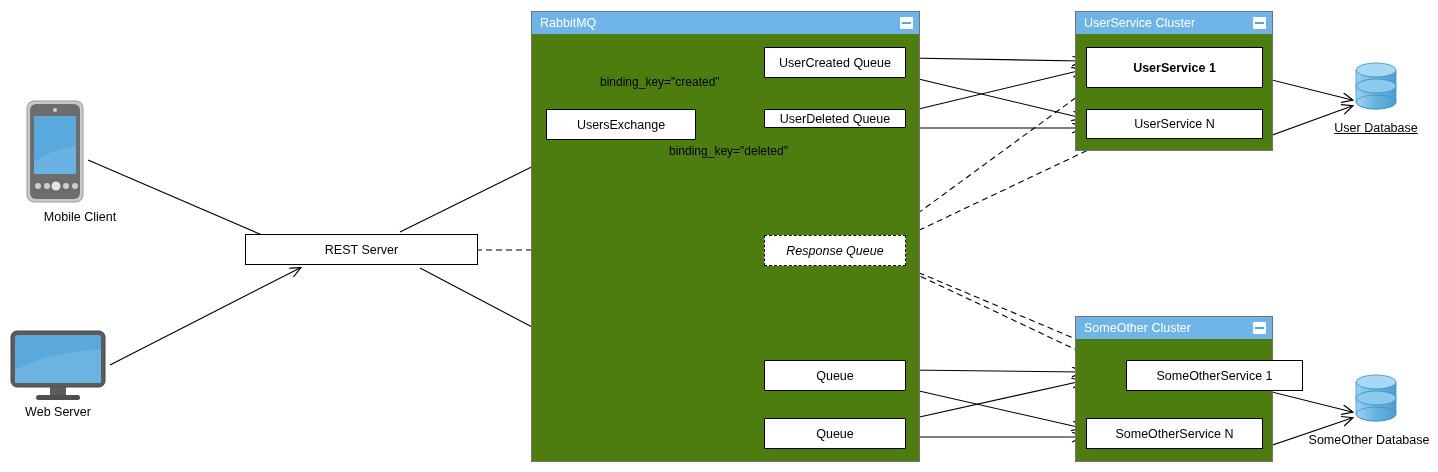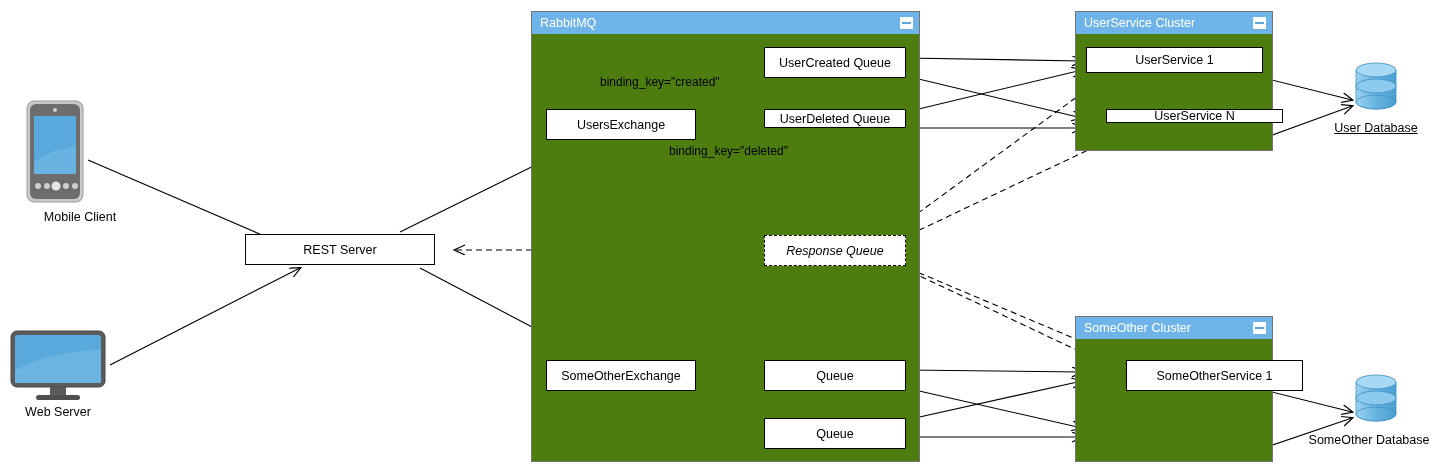--- a/index.html
+++ b/index.html
@@ -160,42 +160,42 @@
     </div>
   </div>
 
   <div class="group" style="left:1075px; top:316px; width:198px; height:146px;">
     <div class="group-header">
       <span>SomeOther Cluster</span>
       <span class="collapse-btn"></span>
     </div>
   </div>
 
-  <div class="node" style="left:245px; top:234px; width:190px; height:31px;">REST Server</div>
+  <div class="node" style="left:245px; top:234px; width:233px; height:31px;">REST Server</div>
 
   <div class="node" style="left:546px; top:109px; width:150px; height:31px;">UsersExchange</div>
 
-  <div class="node" style="left:546px; top:360px; width:150px; height:31px;">SomeOtherExchange</div>
 
   <div class="node rounded" style="left:764px; top:47px; width:142px; height:31px;">UserCreated Queue</div>
 
   <div class="node rounded" style="left:764px; top:109px; width:142px; height:19px;">UserDeleted Queue</div>
 
   <div class="node dashed" style="left:764px; top:235px; width:142px; height:31px;font-style:italic;">Response Queue</div>
 
   <div class="node rounded" style="left:764px; top:360px; width:142px; height:31px;">Queue</div>
 
   <div class="node rounded" style="left:764px; top:418px; width:142px; height:31px;">Queue</div>
 
-  <div class="node" style="left:1086px; top:47px; width:177px; height:26px;">UserService 1</div>
-
-  <div class="node" style="left:1086px; top:109px; width:177px; height:14px;margin-left:20px;">UserService N</div>
+  <div class="node" style="left:1086px; top:47px; width:177px; height:41px;font-weight:bold;">UserService 1</div>
+
+  <div class="node" style="left:1086px; top:109px; width:177px; height:30px;">UserService N</div>
 
   <div class="node" style="left:1126px; top:360px; width:177px; height:31px;">SomeOtherService 1</div>
 
+  <div class="node" style="left:1086px; top:418px; width:177px; height:31px;">SomeOtherService N</div>
 
   <div class="edge-label" style="left:600px; top:75px;">binding_key="created"</div>
   <div class="edge-label" style="left:669px; top:144px;">binding_key="deleted"</div>
 
   <div class="device" style="left:26px; top:100px; width:58px; height:103px;">
     <svg width="58" height="103" viewBox="0 0 58 103" xmlns="http://www.w3.org/2000/svg">
       <rect x="1" y="1" width="56" height="101" rx="7" fill="#c9c9c9" stroke="#9a9a9a" stroke-width="1"></rect>
       <rect x="4" y="4" width="50" height="95" rx="6" fill="#6d6d6d"></rect>
       <circle cx="29" cy="10" r="2" fill="#cfcfcf"></circle>
       <rect x="8" y="16" width="42" height="58" fill="#5aa9dd"></rect>

